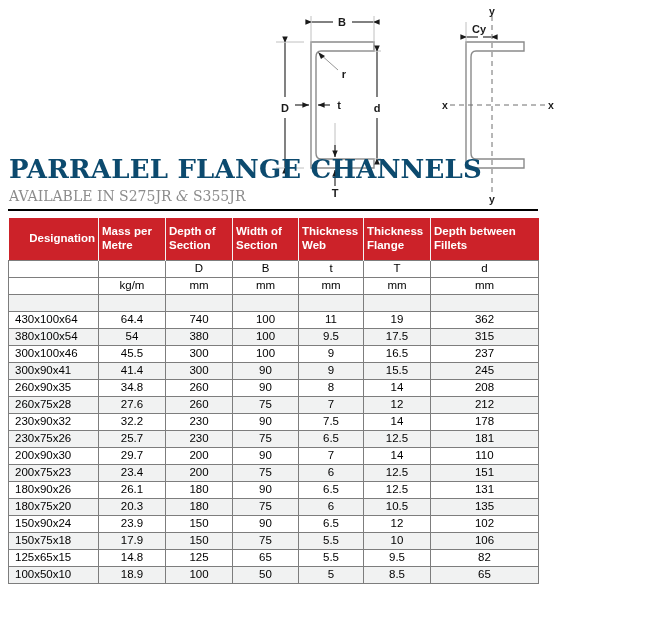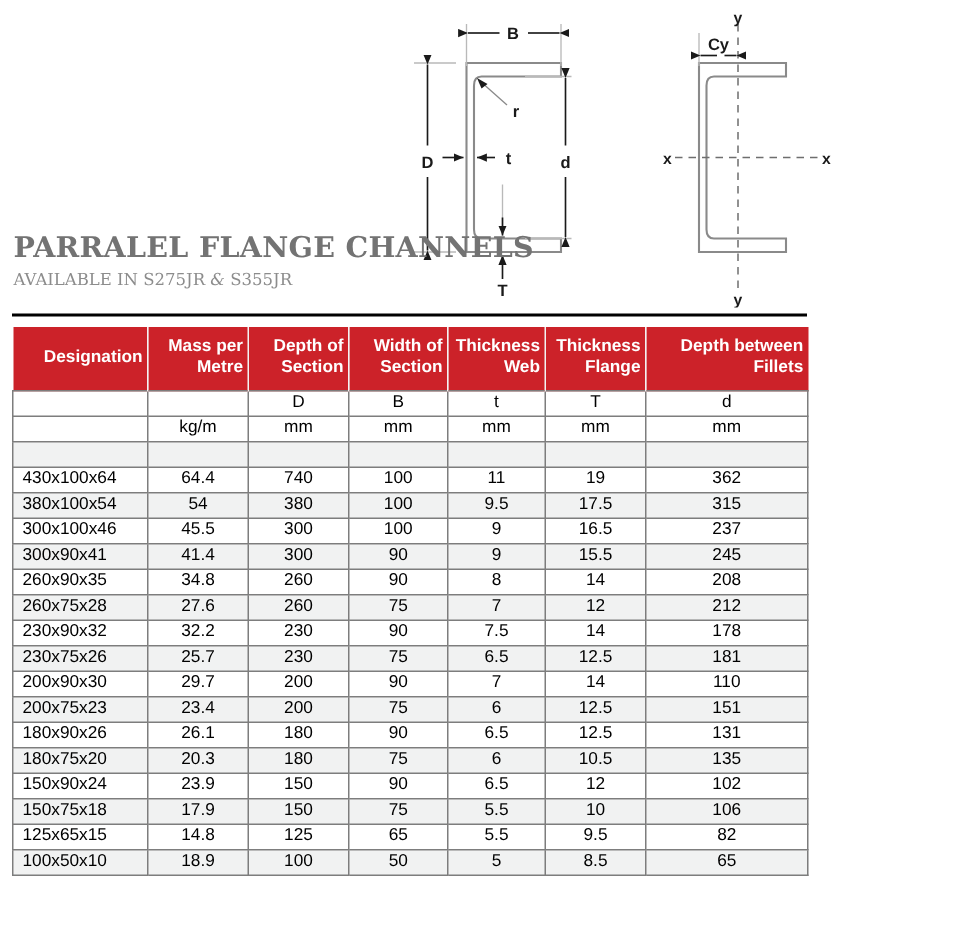--- a/index.html
+++ b/index.html
@@ -28,30 +28,30 @@
   
   #title-block {
     position: absolute;
     left: 9px;
     top: 155px;
     width: 340px;
   }
   #page-title {
     font-family: "DejaVu Serif", serif;
     font-weight: bold;
-    font-size: 19px;
+    font-size: 26px;
     letter-spacing: 0.2px;
-    color: #737373;
+    color: #0c4a6e;
     margin: 0;
     line-height: 1.15;
     white-space: nowrap;
   }
   #page-subtitle {
     font-family: "DejaVu Serif", serif;
-    font-size: 11px;
+    font-size: 14px;
     color: #8c8c8c;
     margin: 4px 0 0 0;
     line-height: 1.1;
     white-space: nowrap;
   }
   #page-subtitle .ital { font-style: italic; }
 
   
   #top-rule {
     position: absolute;
@@ -83,21 +83,21 @@
   table#spec-table col.c5 { width: 67px; }
   table#spec-table col.c6 { width: 108px; }
 
   #spec-table th.hdr {
     background: #cc2229;
     color: #ffffff;
     font-weight: bold;
     font-size: 11.5px;
     line-height: 1.18;
     padding: 7px 3px 8px 3px;
-    text-align: right;
+    text-align: left;
     vertical-align: middle;
     border-right: 1px solid #f3f3f3;
     height: 40px;
     box-sizing: border-box;
   }
   #spec-table th.hdr:last-child { border-right: none; }
   #spec-table th.hdr.designation { text-align: right; }
 
   #spec-table td {
     border: 1px solid #7d7d7d;

